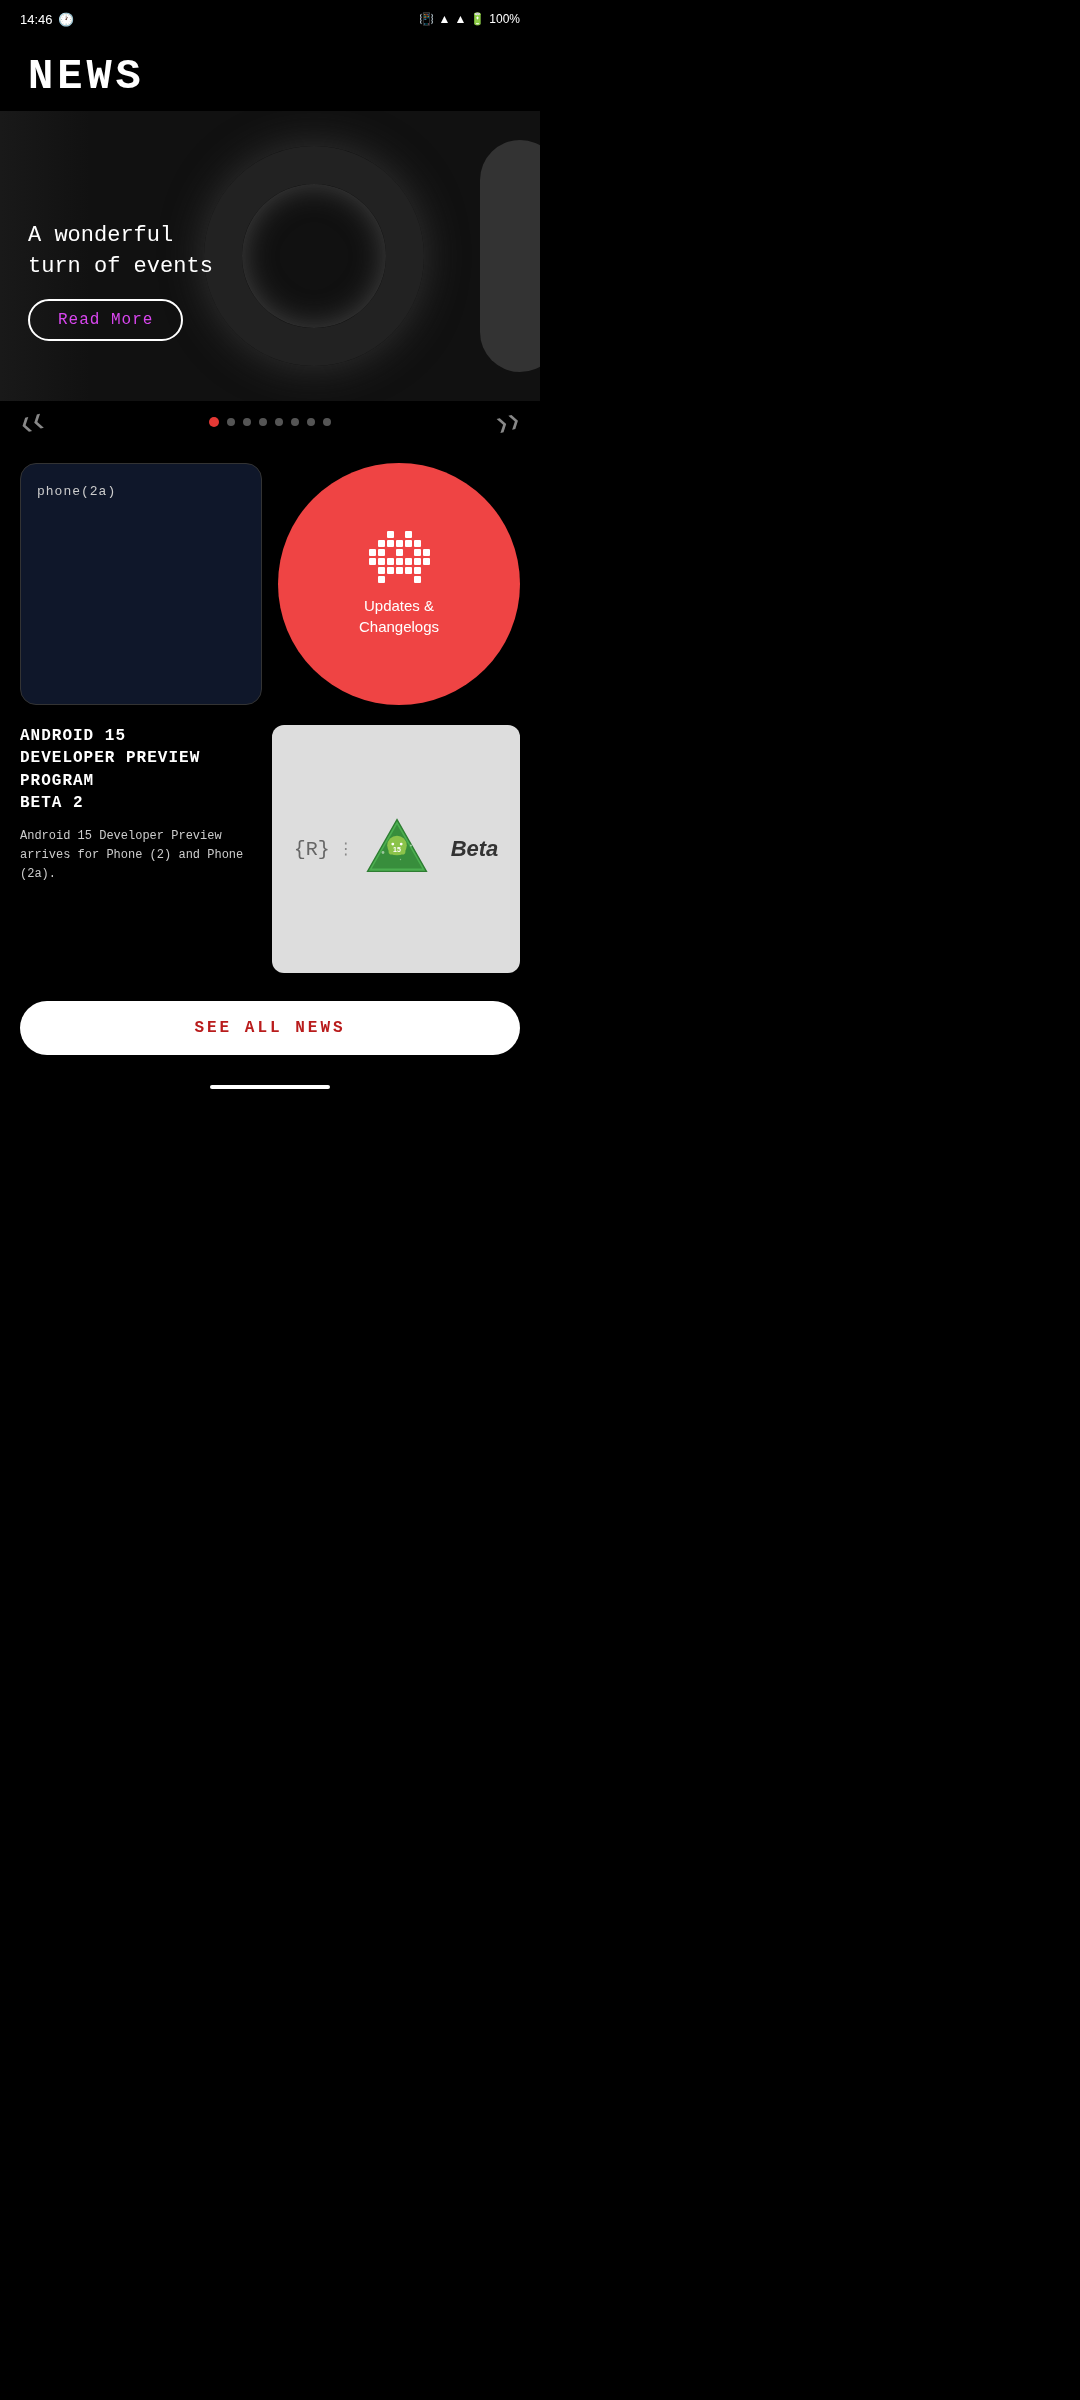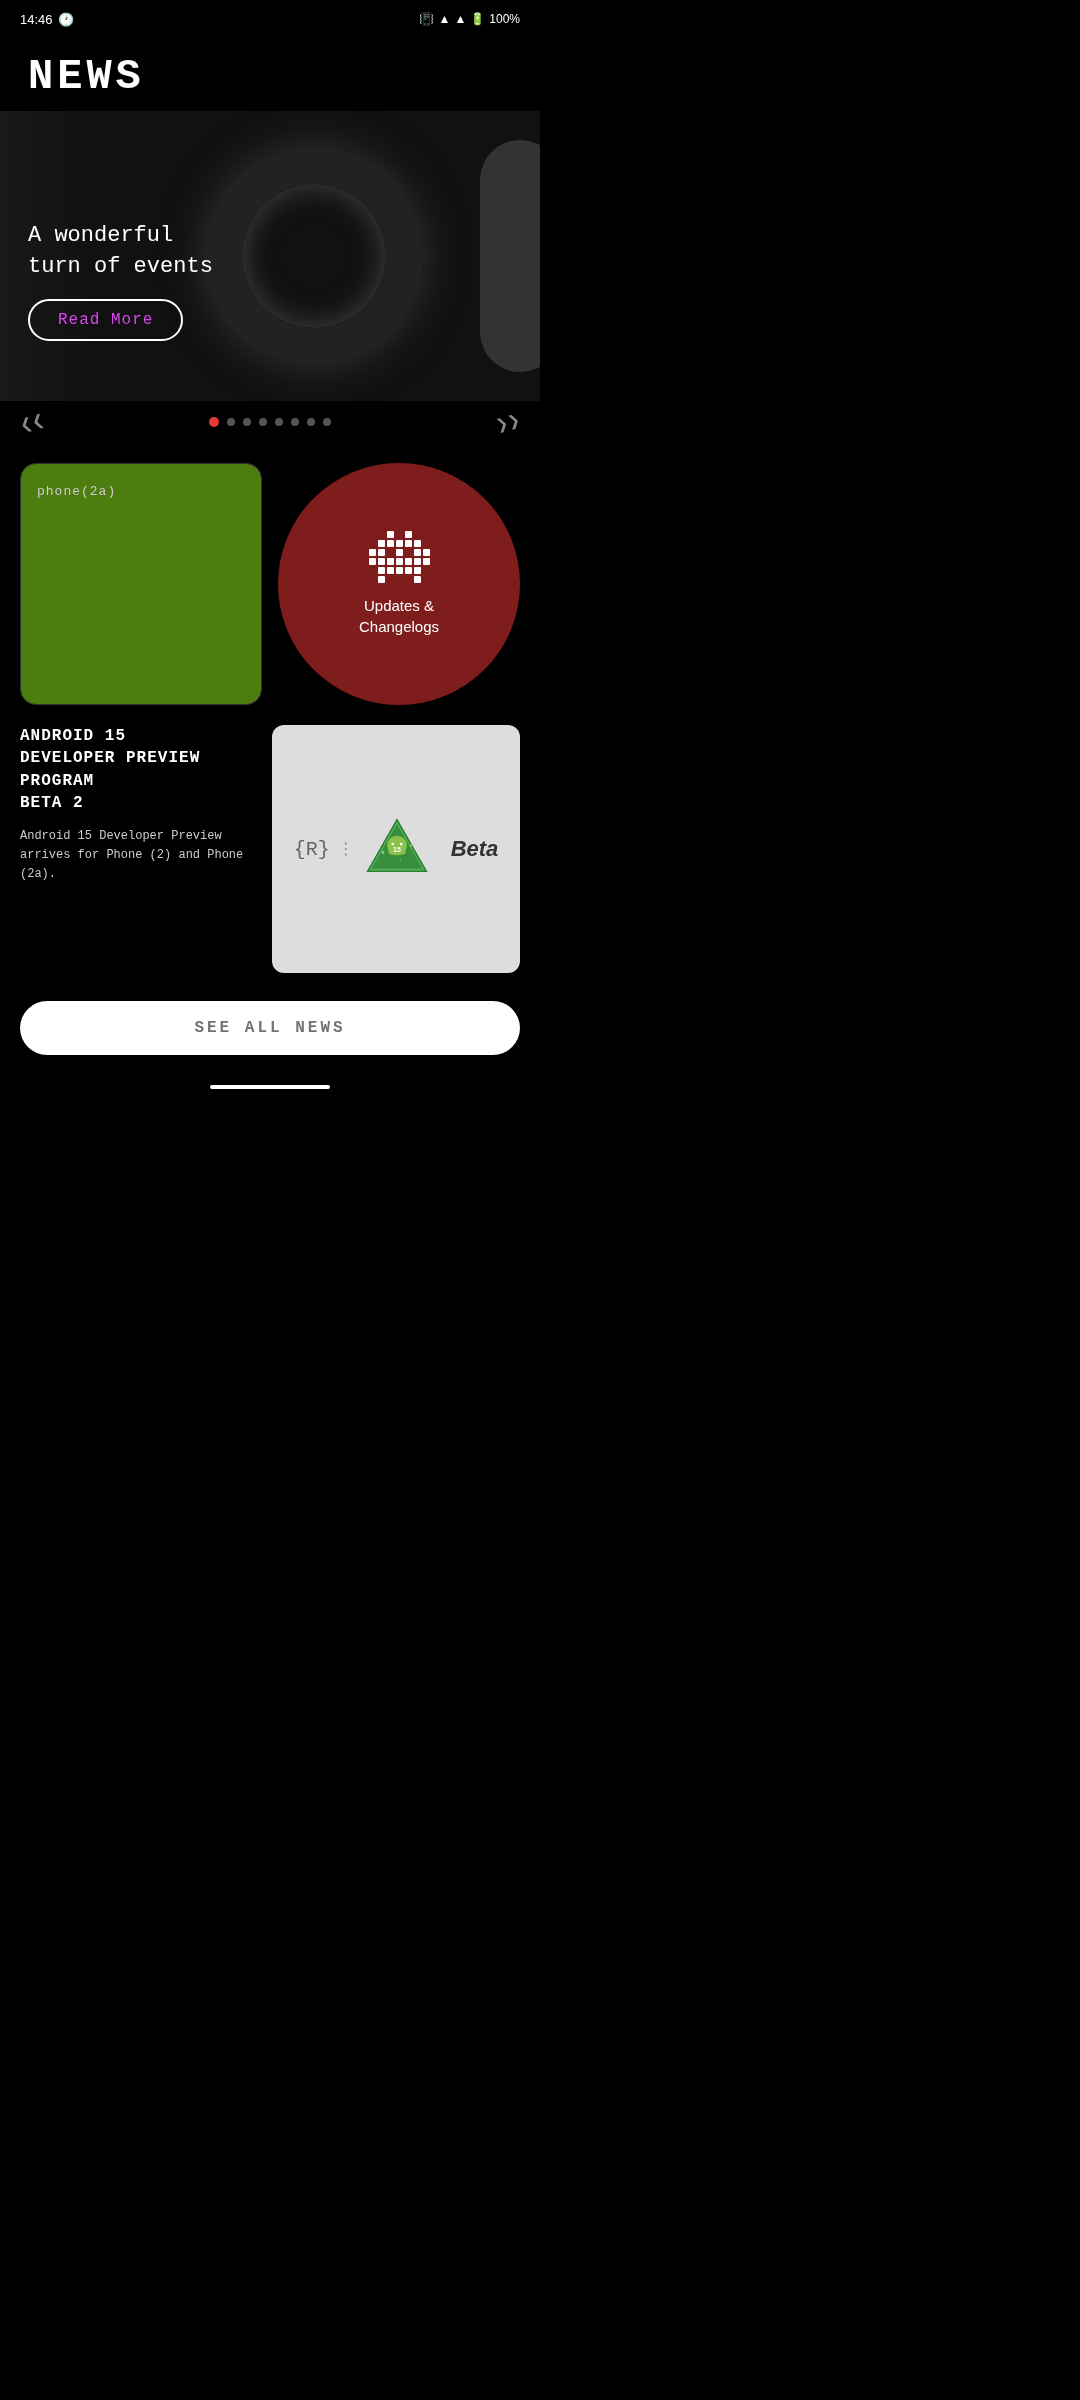--- a/index.html
+++ b/index.html
@@ -163,21 +163,21 @@
     
     .grid-section {
       display: grid;
       grid-template-columns: 1fr 1fr;
       gap: 16px;
       padding: 20px 20px 0;
     }
 
     
     .community-card {
-      background: #4d7c0f;
+      background: #0f172a;
       border: 1.5px solid #333;
       border-radius: 16px;
       padding: 20px 16px;
       display: flex;
       flex-direction: column;
       justify-content: space-between;
       min-height: 180px;
     }
     .community-card .phone-model {
       font-size: 13px;
@@ -190,21 +190,21 @@
       font-size: 20px;
       font-weight: bold;
       font-family: 'Courier New', monospace;
       letter-spacing: 2px;
       line-height: 1.3;
       text-transform: uppercase;
     }
 
     
     .updates-card {
-      background: #7f1d1d;
+      background: #ef4444;
       border-radius: 50%;
       width: 100%;
       aspect-ratio: 1;
       display: flex;
       flex-direction: column;
       align-items: center;
       justify-content: center;
       gap: 12px;
     }
     .updates-card .updates-text {
@@ -284,21 +284,21 @@
       font-family: 'Courier New', monospace;
     }
 
     
     .see-all-btn-container {
       padding: 28px 20px 20px;
     }
     .see-all-btn {
       width: 100%;
       background: #fff;
-      color: #737373;
+      color: #b91c1c;
       border: none;
       border-radius: 50px;
       padding: 18px;
       font-size: 16px;
       font-family: 'Courier New', monospace;
       letter-spacing: 3px;
       font-weight: bold;
       cursor: pointer;
       text-transform: uppercase;
     }

